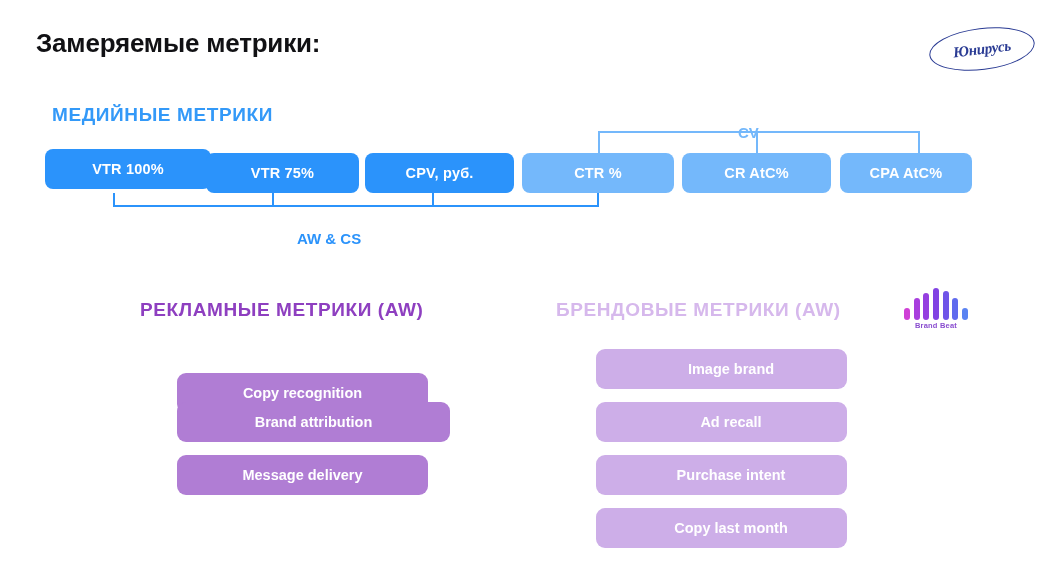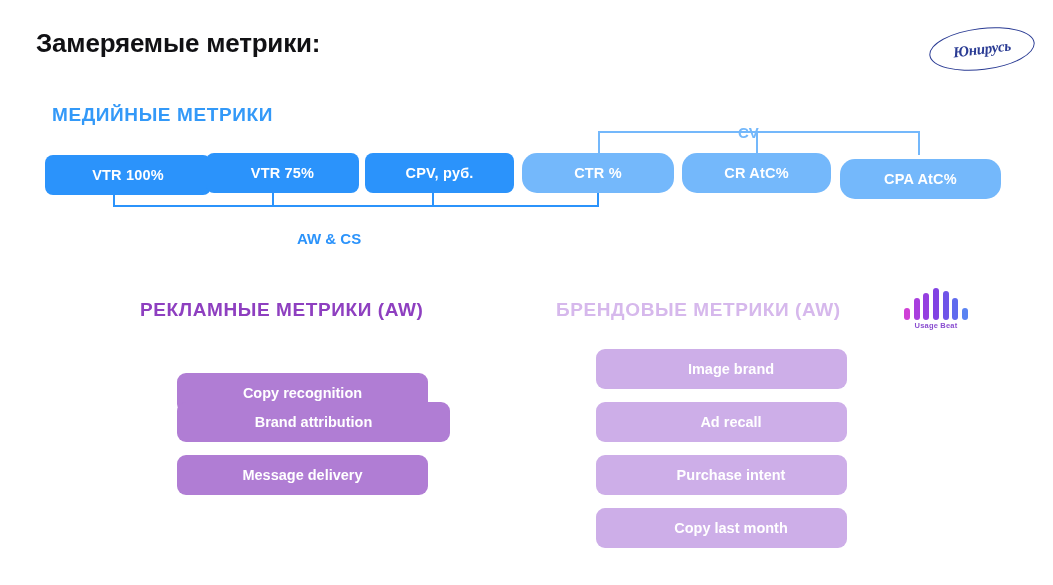--- a/index.html
+++ b/index.html
@@ -85,21 +85,21 @@
     align-items: center;
     justify-content: center;
     color: #ffffff;
     font-size: 14.5px;
     font-weight: 700;
     letter-spacing: 0.2px;
     white-space: nowrap;
     box-sizing: border-box;
   }
   .pill.dark  { background: #2b93fb; }
-  .pill.light { background: #74b8fb; border-radius: 15px; }
+  .pill.light { background: #74b8fb; }
 
   
   .bracket-line {
     position: absolute;
     background: #74b8fb;
   }
   .bracket-line.dark { background: #2b93fb; }
   .bracket-label {
     position: absolute;
     font-size: 15px;
@@ -176,26 +176,26 @@
   <div class="section-heading" id="heading-media">МЕДИЙНЫЕ МЕТРИКИ</div>
 
   <div class="bracket-label" id="label-cv" style="left:738px; top:106px;">CV</div>
 
   <div class="bracket-line" style="left:598px; top:131px; width:322px; height:2px;"></div>
   <div class="bracket-line" style="left:598px; top:131px; width:2px; height:24px;"></div>
   <div class="bracket-line" style="left:756px; top:131px; width:2px; height:24px;"></div>
   <div class="bracket-line" style="left:918px; top:131px; width:2px; height:24px;"></div>
 
   <div class="media-row">
-    <div class="pill dark" style="left:45px;  top:155px; width:166px;">VTR 100%</div>
+    <div class="pill dark" style="left:45px;  top:149px; width:166px;">VTR 100%</div>
     <div class="pill dark" style="left:206px; top:153px; width:153px;">VTR 75%</div>
     <div class="pill dark" style="left:365px; top:153px; width:149px;">CPV, руб.</div>
     <div class="pill light" style="left:522px; top:153px; width:152px;">CTR %</div>
     <div class="pill light" style="left:682px; top:153px; width:149px;">CR AtC%</div>
-    <div class="pill light" style="left:840px; top:159px; width:161px;">CPA AtC%</div>
+    <div class="pill light" style="left:840px; top:153px; width:132px;">CPA AtC%</div>
   </div>
 
   <div class="bracket-line dark" style="left:113px; top:193px; width:2px; height:14px;"></div>
   <div class="bracket-line dark" style="left:272px; top:193px; width:2px; height:14px;"></div>
   <div class="bracket-line dark" style="left:432px; top:193px; width:2px; height:14px;"></div>
   <div class="bracket-line dark" style="left:597px; top:193px; width:2px; height:14px;"></div>
   <div class="bracket-line dark" style="left:113px; top:205px; width:486px; height:2px;"></div>
 
   <div class="bracket-label" id="label-awcs" style="left:297px; top:212px;">AW &amp; CS</div>
 
@@ -210,21 +210,21 @@
   <div class="brandbeat">
     <div class="bars">
       <div class="bar" style="height:12px; background:#cf3fd6;"></div>
       <div class="bar" style="height:22px; background:#a83ede;"></div>
       <div class="bar" style="height:27px; background:#953fe0;"></div>
       <div class="bar" style="height:32px; background:#8142e3;"></div>
       <div class="bar" style="height:29px; background:#6f54e8;"></div>
       <div class="bar" style="height:22px; background:#5f6aee;"></div>
       <div class="bar" style="height:12px; background:#5a83f2;"></div>
     </div>
-    <div class="bb-label">Usage Beat</div>
+    <div class="bb-label">Brand Beat</div>
   </div>
 
   <div class="metric-card brand" style="left:596px; top:349px; width:251px;">Image brand</div>
   <div class="metric-card brand" style="left:596px; top:402px; width:251px;">Ad recall</div>
   <div class="metric-card brand" style="left:596px; top:455px; width:251px;">Purchase intent</div>
   <div class="metric-card brand" style="left:596px; top:508px; width:251px;">Copy last month</div>
 
 </div>
 
 </body></html>

